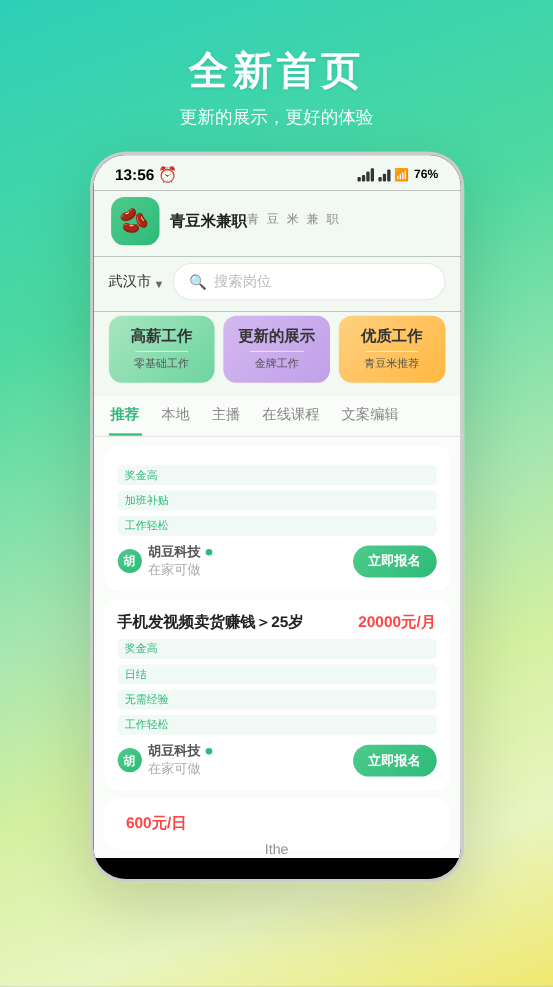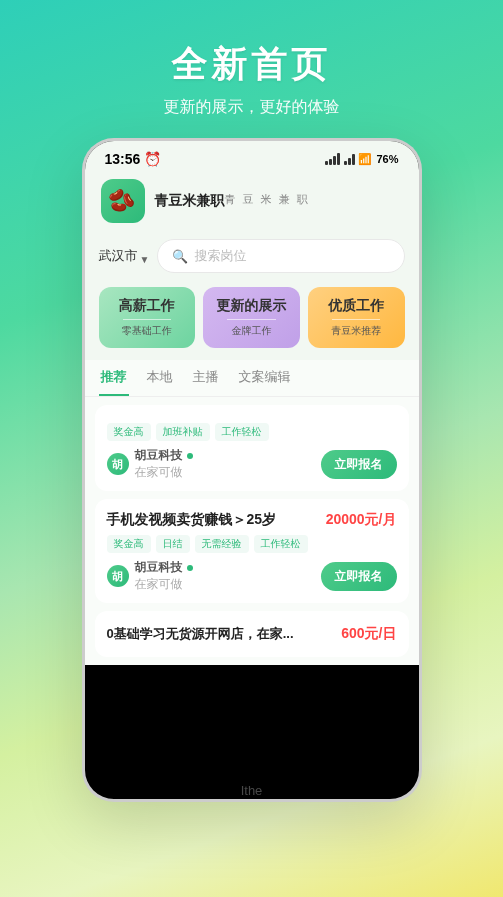--- a/index.html
+++ b/index.html
@@ -182,20 +182,21 @@
       font-size: 14px;
       font-weight: 700;
       color: #ff4444;
       white-space: nowrap;
       margin-left: 8px;
     }
     .job-tags {
       display: flex;
       gap: 5px;
       margin: 6px 0;
+      flex-direction: column;
     }
     .job-tag {
       background: #f0f9f5;
       color: #2dba7a;
       font-size: 10px;
       padding: 2px 7px;
       border-radius: 4px;
     }
     .job-bottom {
       display: flex;
@@ -241,21 +242,21 @@
       margin-left: 3px;
     }
     .company-row {
       display: flex;
       align-items: center;
       gap: 1px;
     }
 
     .ithe-text {
       position: absolute;
-      bottom: 1px;
+      bottom: 20px;
       left: 50%;
       transform: translateX(-50%);
       font-size: 13px;
       color: #666;
       opacity: 0.7;
     }
   </style>
 </head>
 <body>
 
@@ -324,20 +325,21 @@
       <div class="cat-title">优质工作</div>
       <div class="cat-divider"></div>
       <div class="cat-subtitle">青豆米推荐</div>
     </div>
   </div>
 
   <div class="tabs-row">
     <div class="tab-item active">推荐</div>
     <div class="tab-item">本地</div>
     <div class="tab-item">主播</div>
+    <div class="tab-item">在线课程</div>
     <div class="tab-item">文案编辑</div>
   </div>
 
   <div class="job-list">
 
     <div class="job-card">
       <div class="job-tags">
         <span class="job-tag">奖金高</span>
         <span class="job-tag">加班补贴</span>
         <span class="job-tag">工作轻松</span>
@@ -377,21 +379,20 @@
               <span class="online-dot"></span>
             </div>
             <div class="company-location">在家可做</div>
           </div>
         </div>
         <button class="apply-btn">立即报名</button>
       </div>
     </div>
 
     <div class="job-card" style="display:flex; justify-content:space-between; align-items:center; padding: 14px 12px;">
-      <div class="job-title" style="font-size:13px;">0基础学习无货源开网店，在家...</div>
       <div class="job-salary">600元/日</div>
     </div>
 
   </div>
 
   <div class="ithe-text">Ithe</div>
 
 </div>
 
 </body></html>

